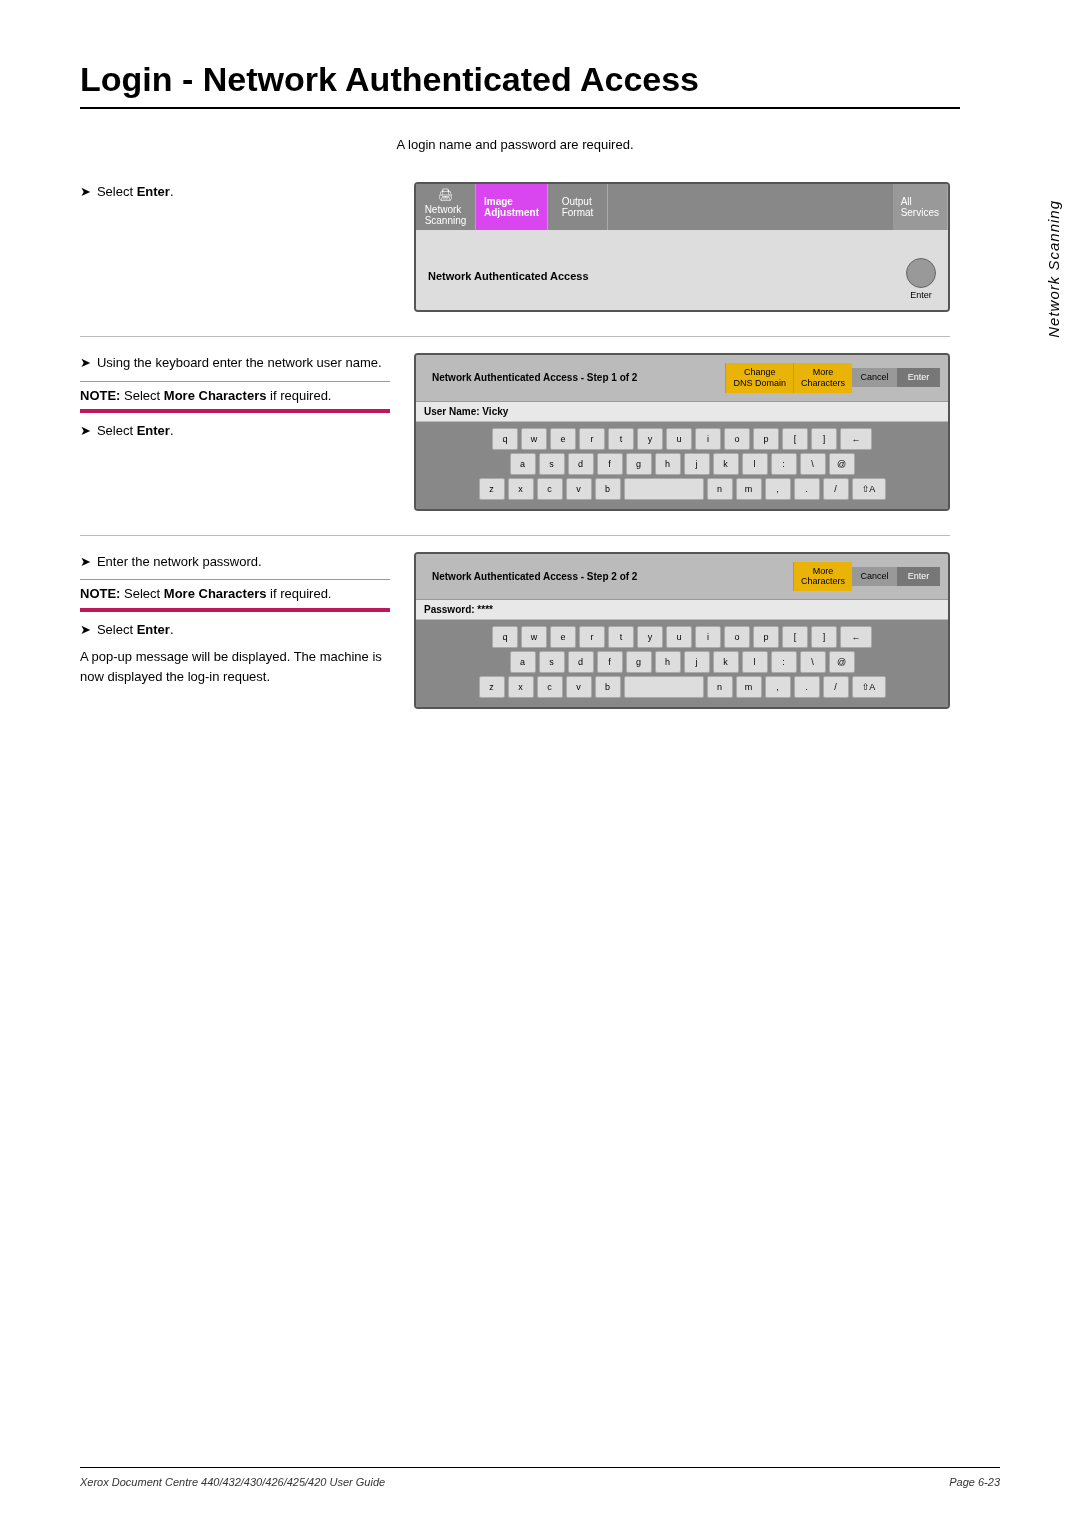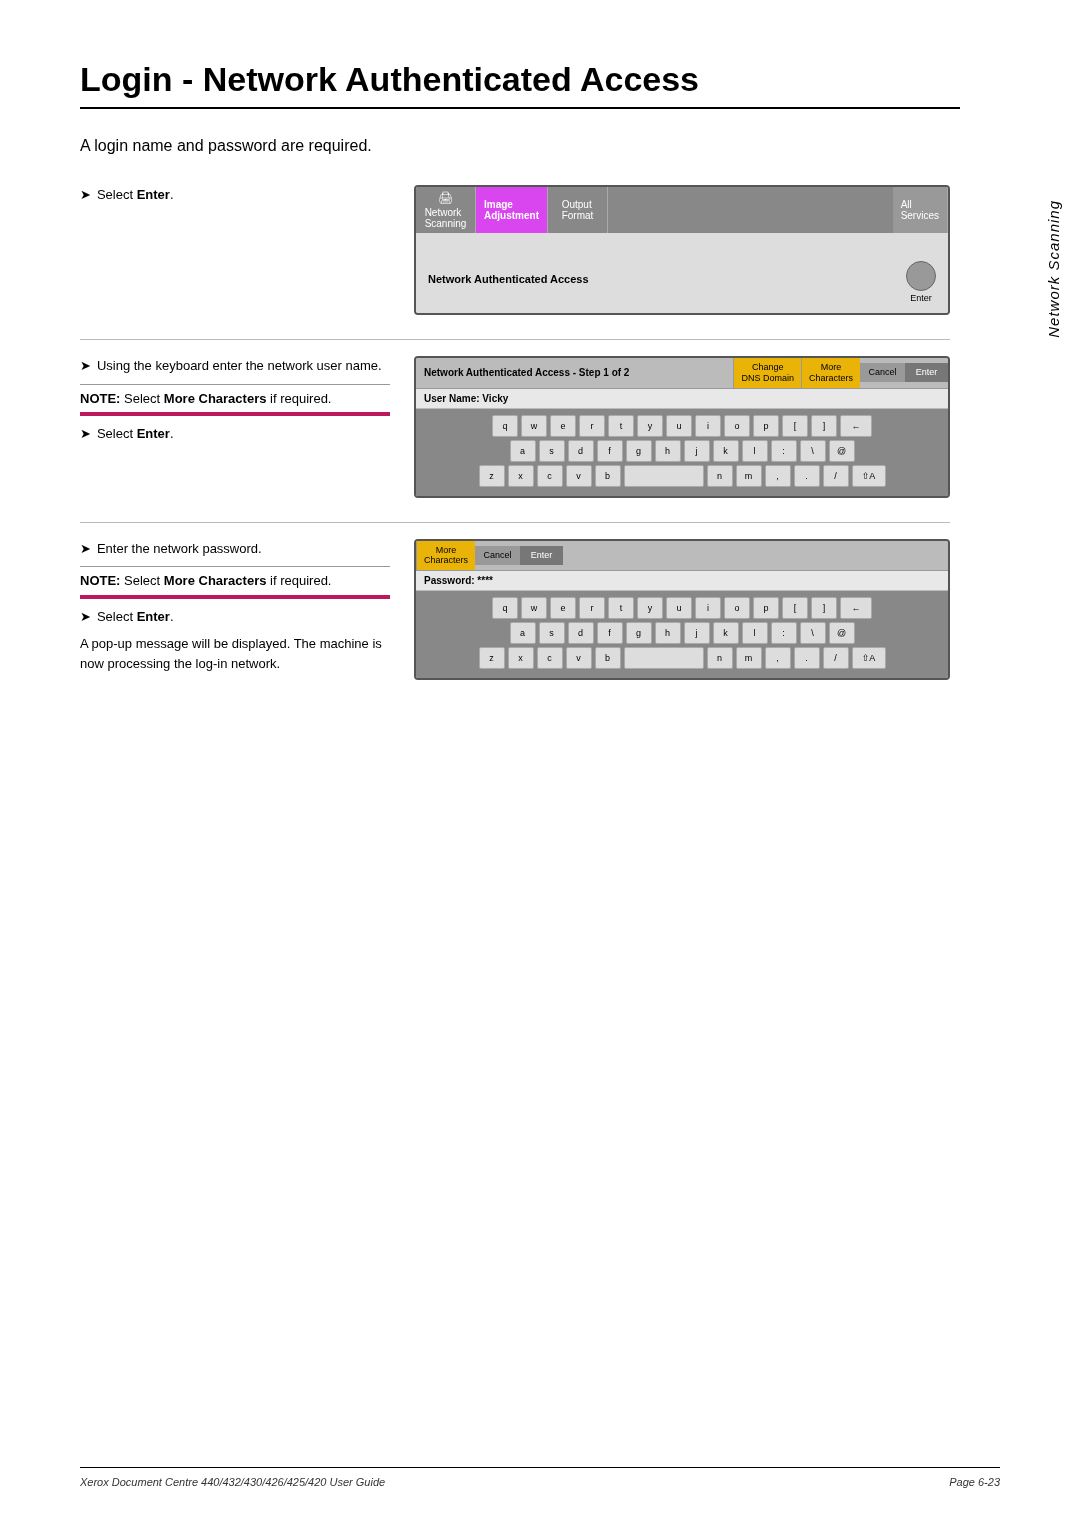--- a/index.html
+++ b/index.html
@@ -36,22 +36,22 @@
       margin-bottom: 28px;
       margin-right: 40px;
     }
 
     
     .content-area {
       margin-right: 50px;
     }
 
     .intro-text {
-      text-align: left;
-      font-size: 16px;
+      text-align: center;
+      font-size: 13px;
       margin-bottom: 30px;
     }
 
     
     .section-row {
       display: flex;
       align-items: flex-start;
       margin-bottom: 24px;
       gap: 24px;
     }
@@ -187,21 +187,21 @@
       border-radius: 4px;
       overflow: hidden;
       font-size: 10px;
     }
 
     .keyboard-header {
       display: flex;
       align-items: center;
       background: #bbb;
       border-bottom: 1px solid #999;
-      padding: 0;
+      padding: 8px;
     }
 
     .keyboard-header-title {
       flex: 1;
       padding: 5px 8px;
       font-size: 10px;
       font-weight: bold;
     }
 
     .keyboard-header-btn {
@@ -424,26 +424,27 @@
       </div>
       <div class="note-block">
         <span class="note-label">NOTE:</span>
         <span> Select <span class="bold">More Characters</span> if required.</span>
       </div>
       <div class="bullet-item">
         <span class="arrow">➤</span>
         <span>Select <span class="bold">Enter</span>.</span>
       </div>
       <div style="font-size:13px; margin-top:8px; line-height:1.5;">
-        A pop-up message will be displayed. The machine is now processing the log-in network.
+        A pop-up message will be displayed. The machine is now displayed the log-in request.
       </div>
     </div>
 
     <div class="device-keyboard">
       <div class="keyboard-header">
+        <div class="keyboard-header-title">Network Authenticated Access - Step 2 of 2</div>
         <div class="keyboard-header-btn">More<br>Characters</div>
         <div class="keyboard-header-btn cancel">Cancel</div>
         <div class="keyboard-header-btn enter">Enter</div>
       </div>
       <div class="keyboard-user-field">Password: ****</div>
       <div class="keyboard-keys-area">
         <div class="keyboard-row">
           <div class="key">q</div>
           <div class="key">w</div>
           <div class="key">e</div>

